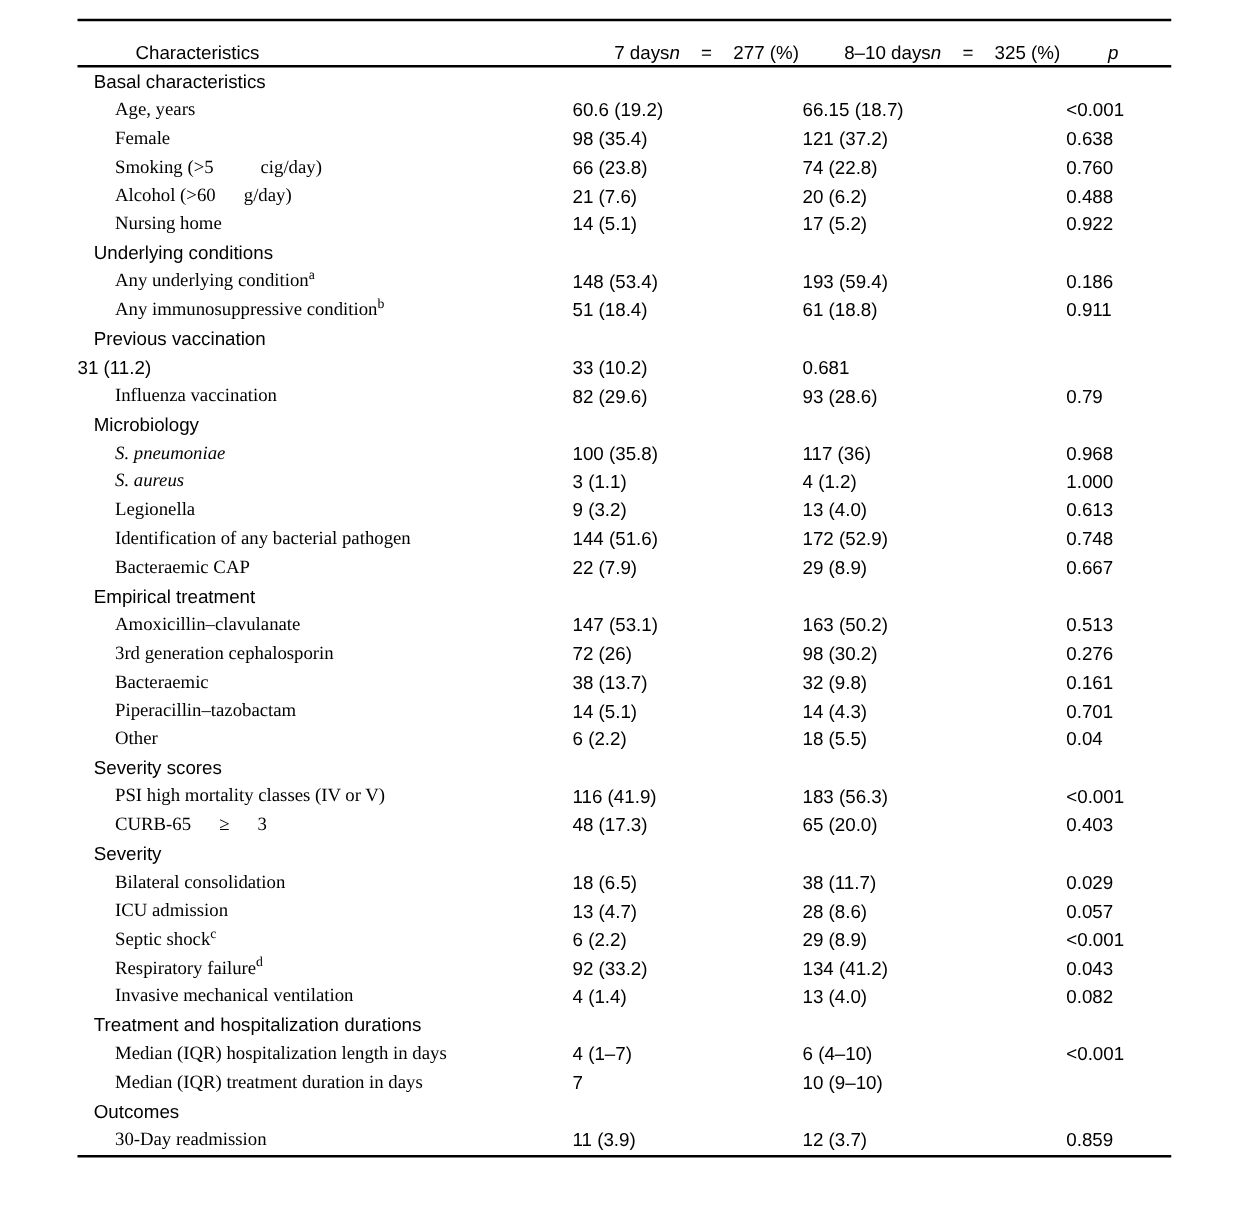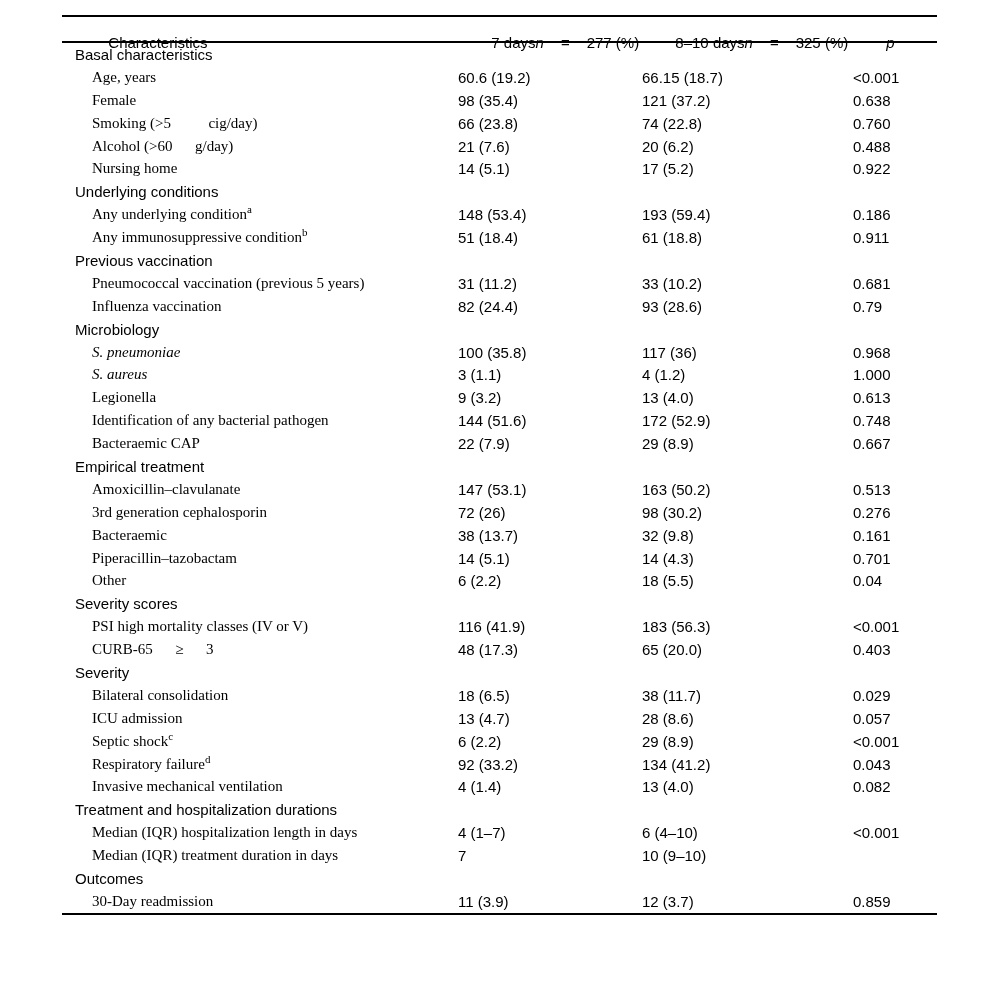--- a/index.html
+++ b/index.html
@@ -5,21 +5,21 @@
   html,body{margin:0;padding:0;}
   body{
     width:1000px;height:983px;background:#ffffff;color:#000000;
     font-family:"Liberation Sans","DejaVu Sans",sans-serif;
     position:relative;overflow:hidden;
   }
   .ptable{position:absolute;left:62px;top:15px;width:875px;}
   .rule{height:2px;background:#000;}
   .thead{
     display:grid;grid-template-columns:396px 184px 211px 1fr;
-    height:24px;align-items:center;font-size:15px;
+    height:35px;align-items:center;font-size:15px;
   }
   .tbody .row{
     display:grid;grid-template-columns:396px 184px 211px 1fr;
     height:22.9px;align-items:center;font-size:15px;
   }
   .cell{white-space:pre;overflow:visible;}
   .thead .c1{padding-left:13px;}
   .section-title{padding-left:13px;}
   .item-label{padding-left:30px;font-family:Liberation Serif, serif;}
   .it{font-style:italic;}
@@ -103,28 +103,27 @@
           <div class="cell c3">61 (18.8)</div>
           <div class="cell c4">0.911</div>
         </div>
         <div class="row">
           <div class="cell c1 section-title">Previous vaccination</div>
           <div class="cell c2"></div>
           <div class="cell c3"></div>
           <div class="cell c4"></div>
         </div>
         <div class="row">
-          <div class="cell c1 item-label"><span>Pneumococcal vaccination (previous 5 years)</span></div>
           <div class="cell c2">31 (11.2)</div>
           <div class="cell c3">33 (10.2)</div>
           <div class="cell c4">0.681</div>
         </div>
         <div class="row">
           <div class="cell c1 item-label"><span>Influenza vaccination</span></div>
-          <div class="cell c2">82 (24.4)</div>
+          <div class="cell c2">82 (29.6)</div>
           <div class="cell c3">93 (28.6)</div>
           <div class="cell c4">0.79</div>
         </div>
         <div class="row">
           <div class="cell c1 section-title">Microbiology</div>
           <div class="cell c2"></div>
           <div class="cell c3"></div>
           <div class="cell c4"></div>
         </div>
         <div class="row">

